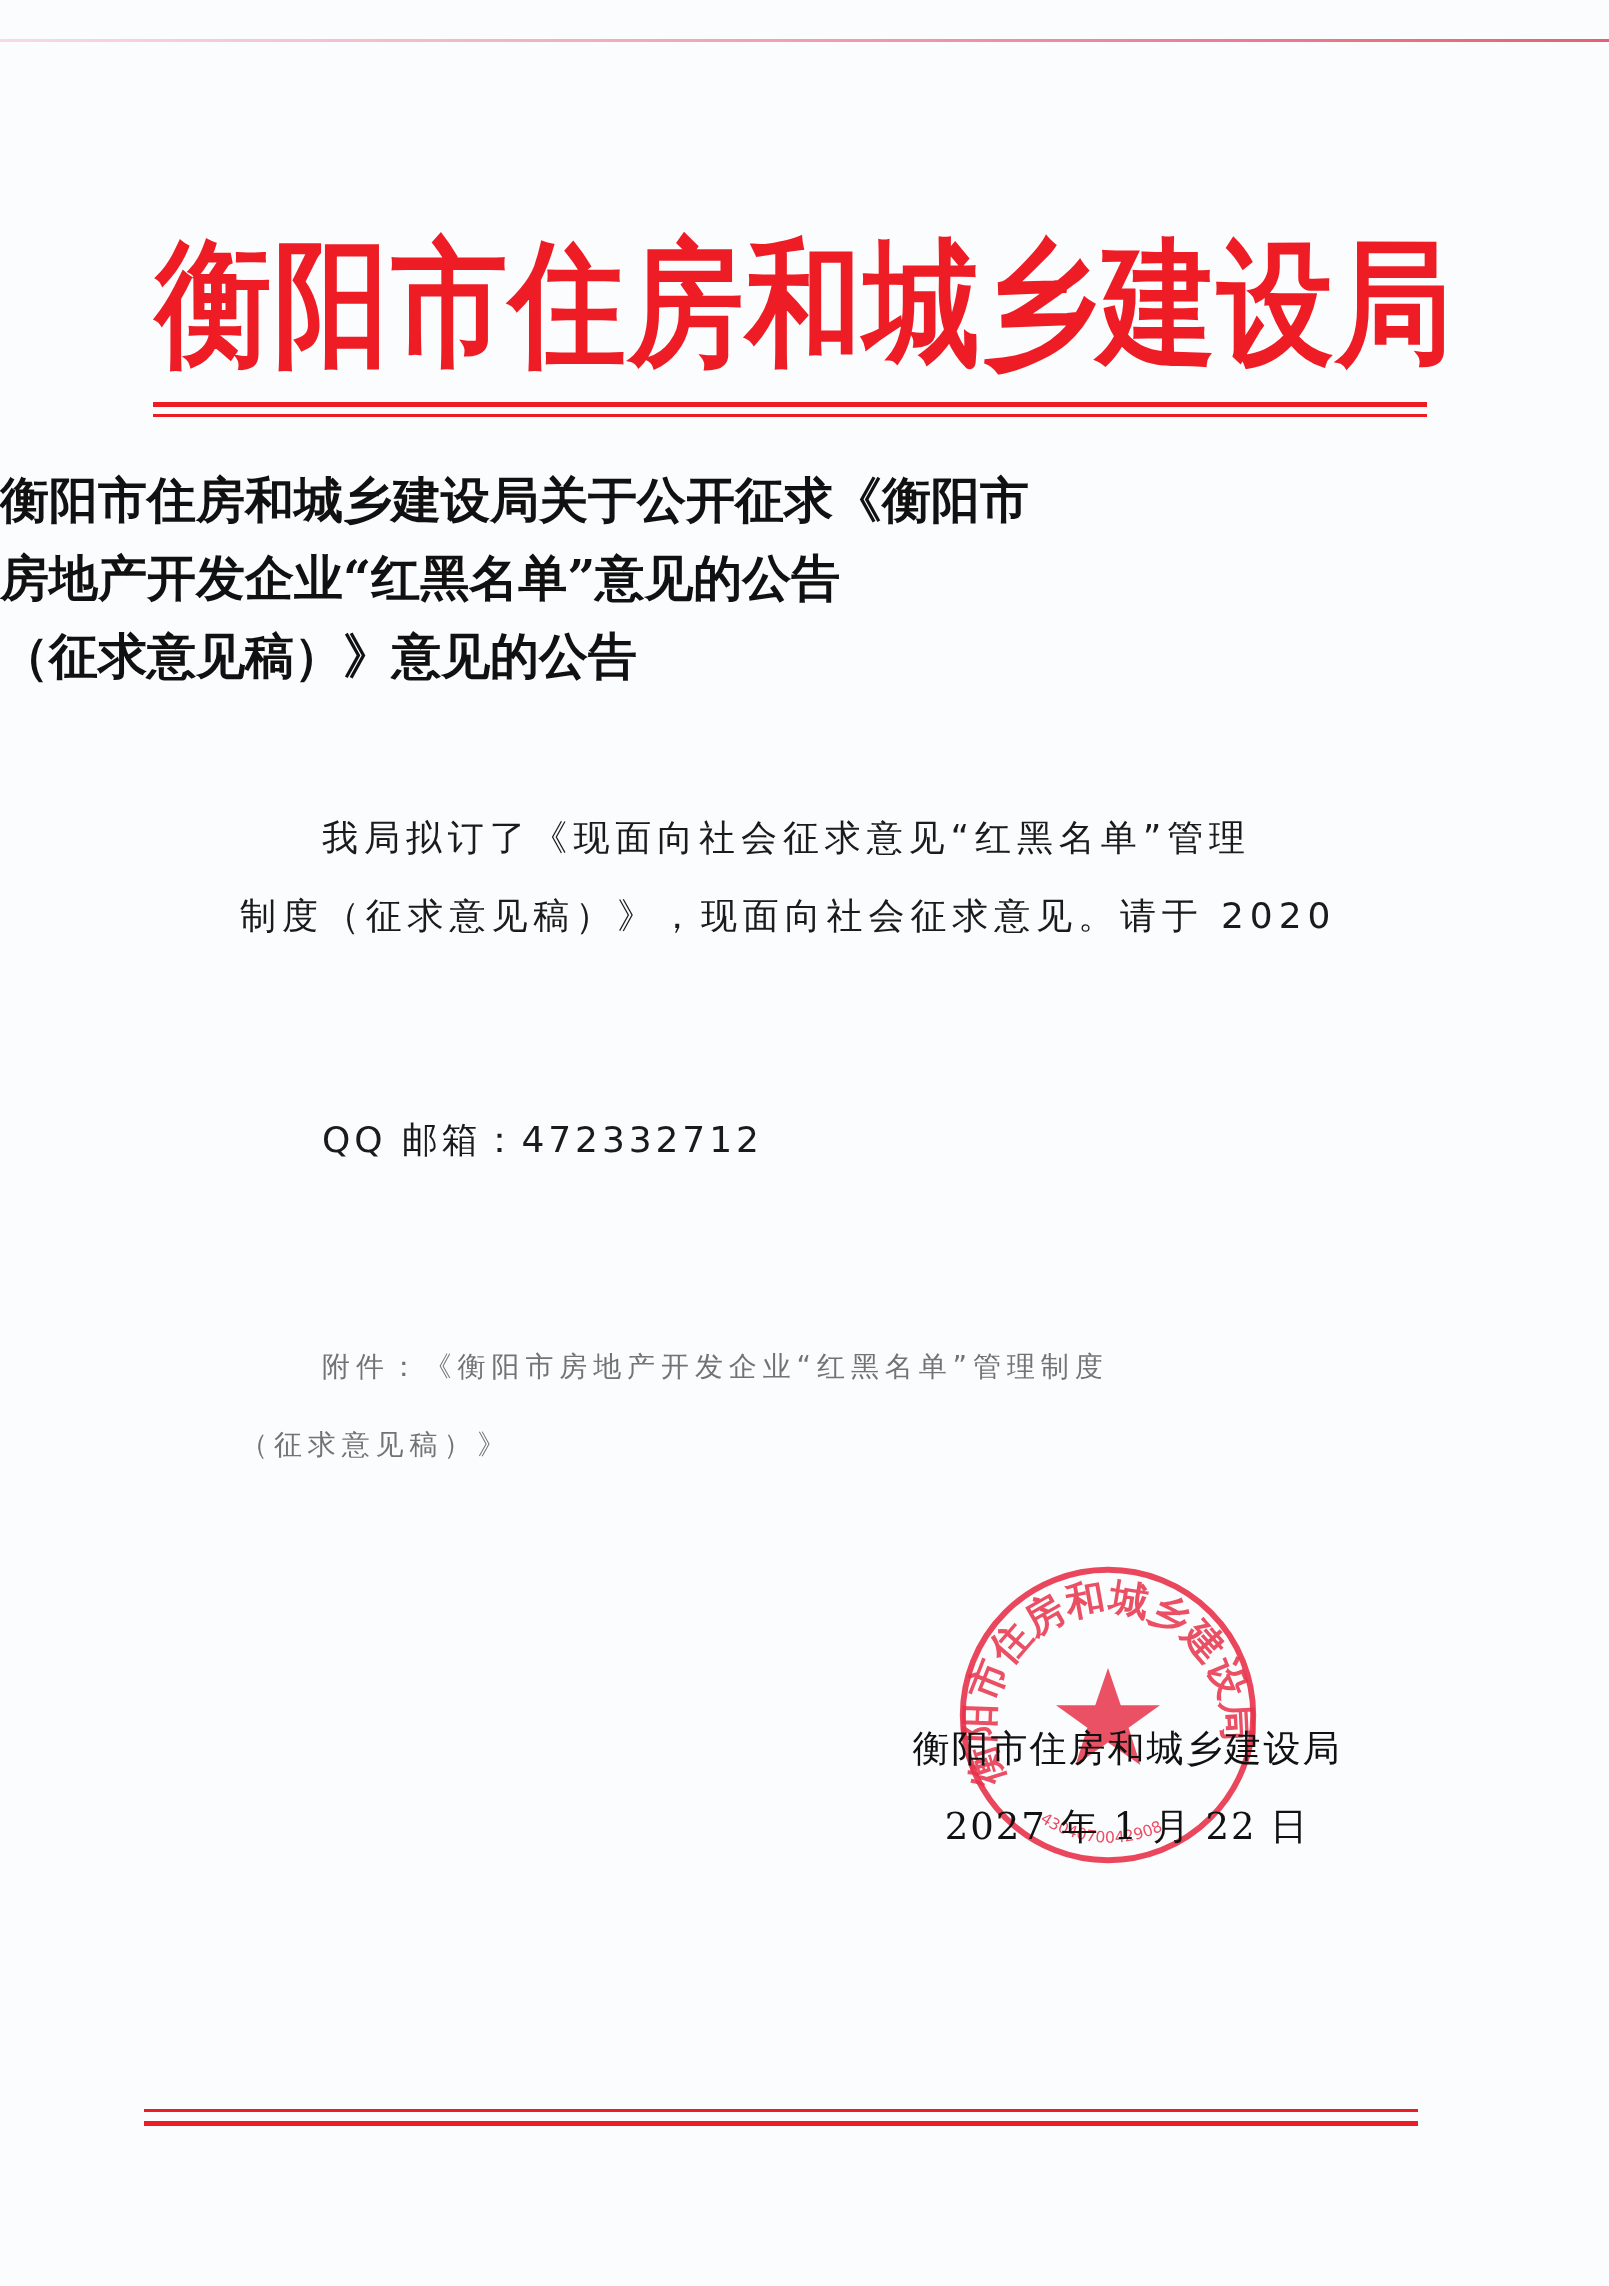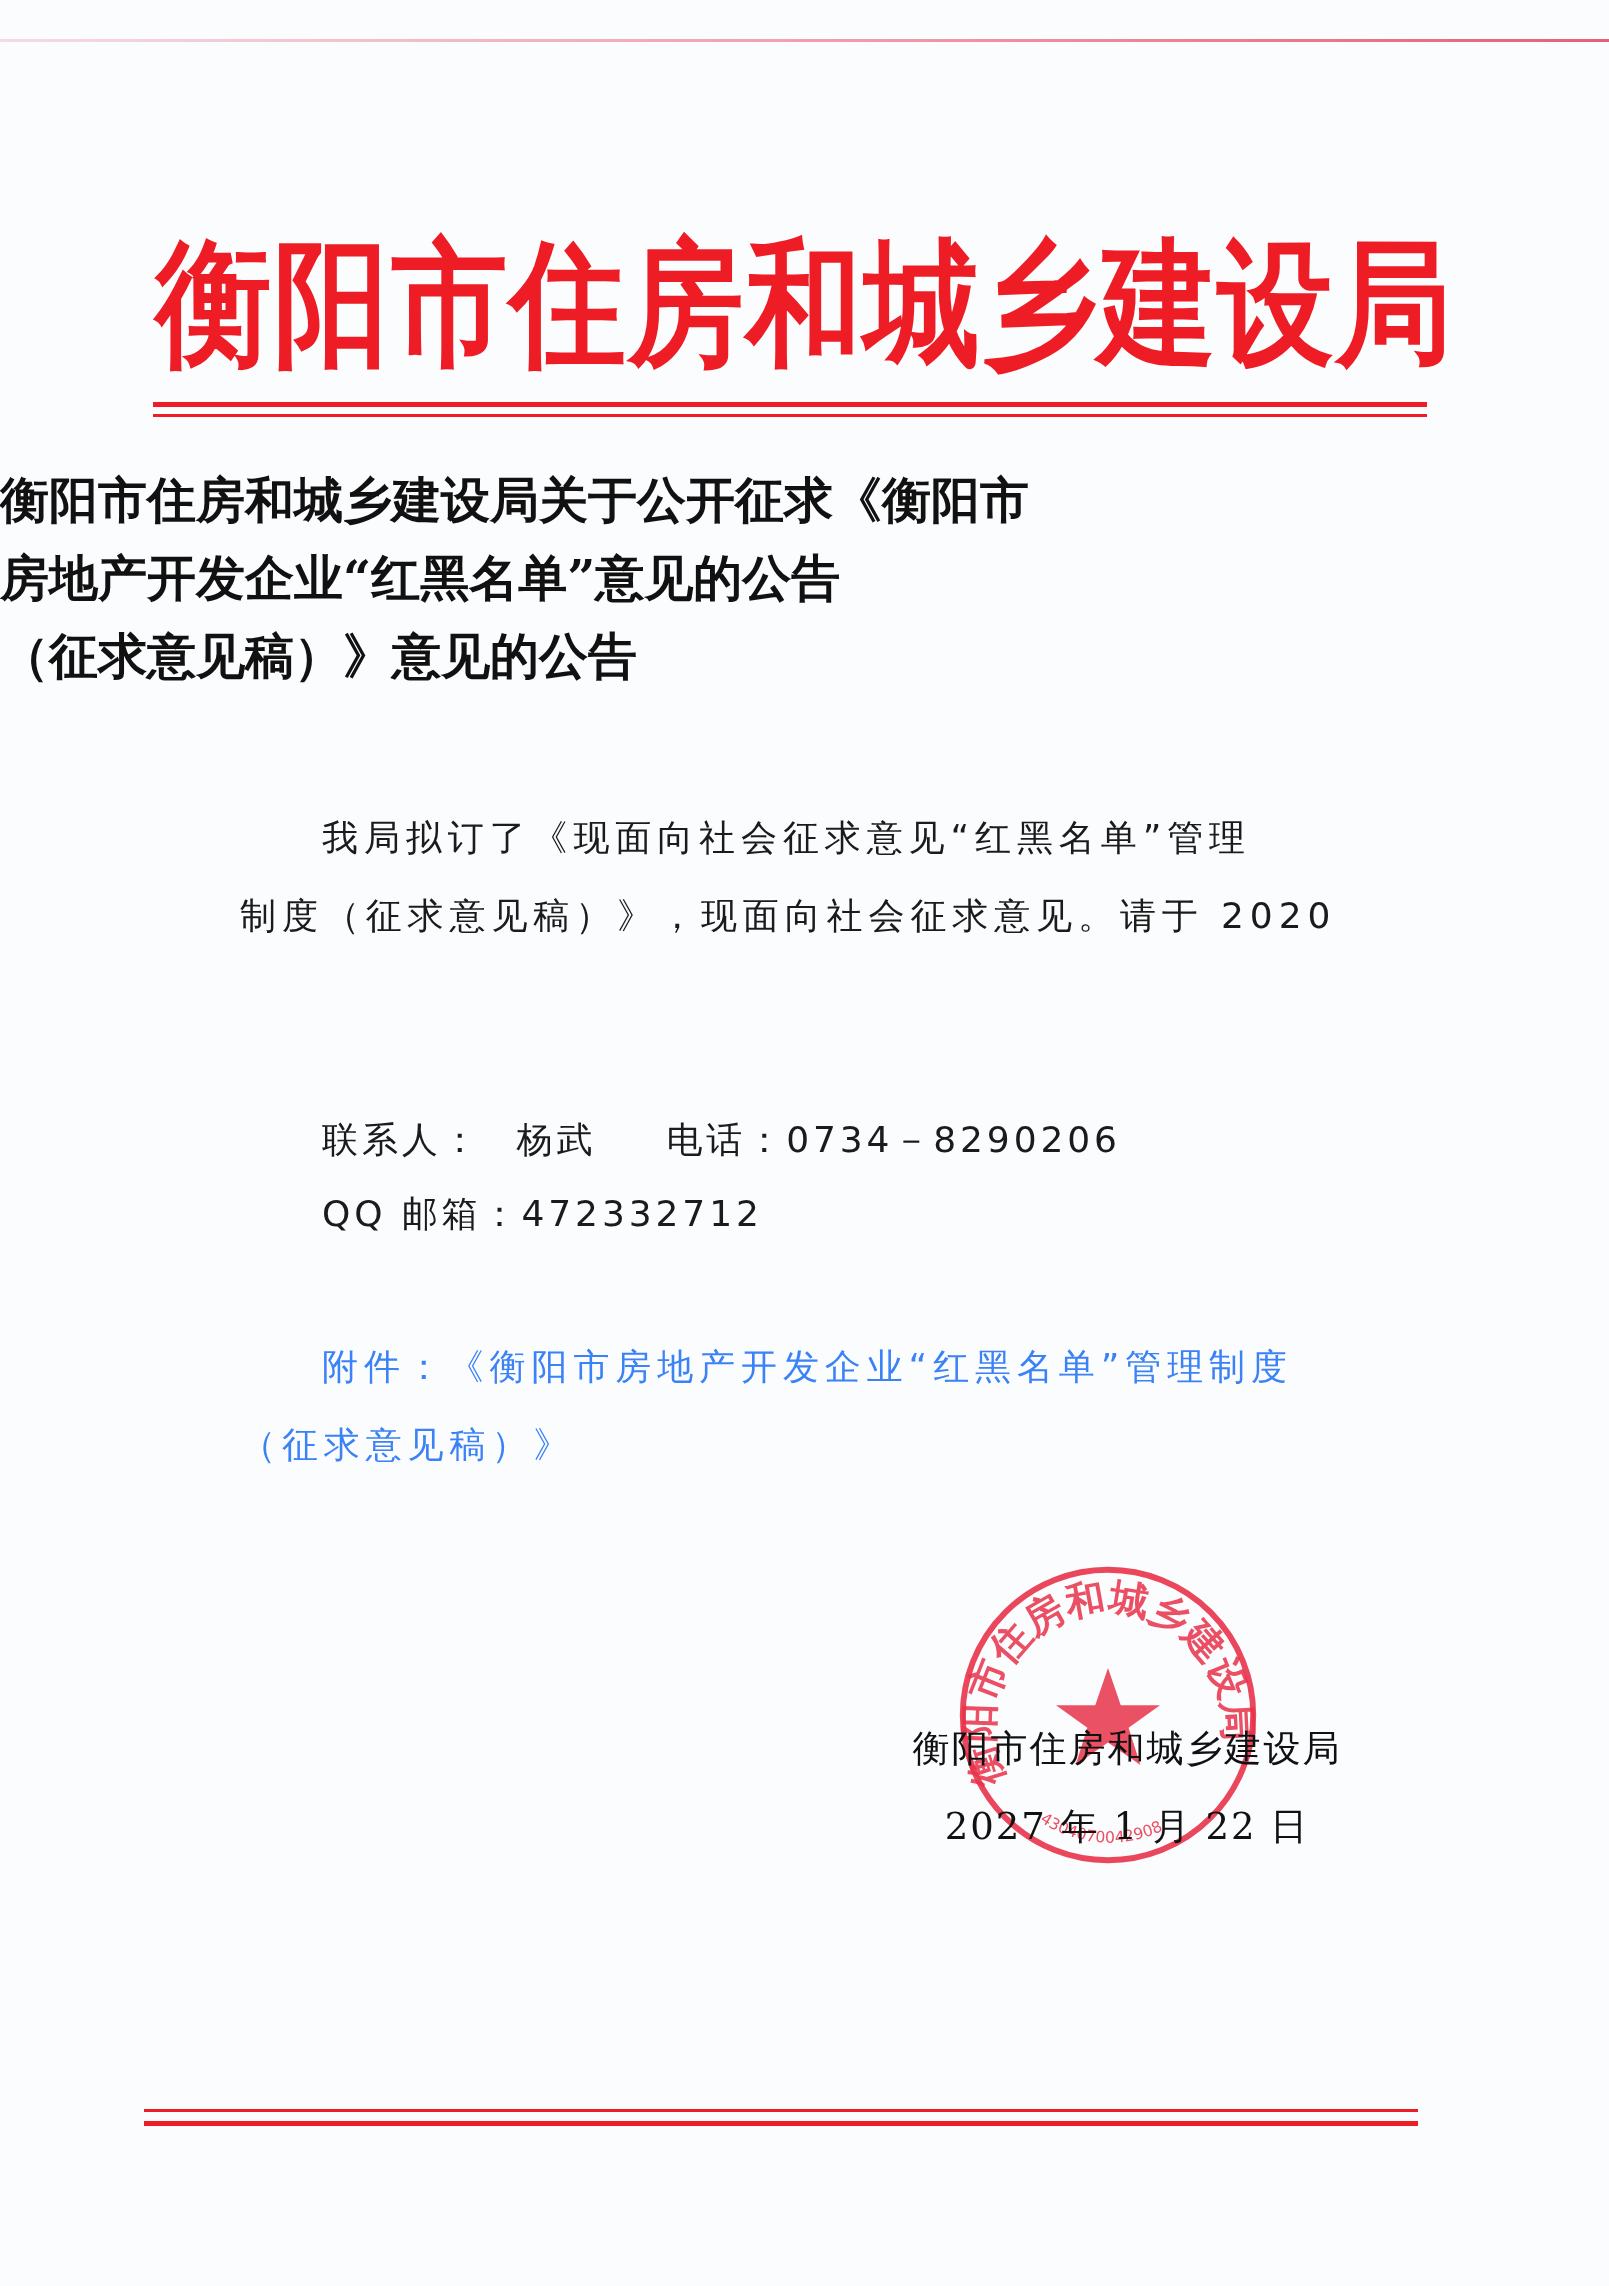--- a/index.html
+++ b/index.html
@@ -50,21 +50,21 @@
     .line { white-space: nowrap; }
     .indent { padding-left: 82px; }
 
     .contact { position: absolute; left: 322px; top: 1103px;
       font-family: "DejaVu Sans", "Liberation Sans", sans-serif;
       font-size: 36px; line-height: 74px; color: #1b1b1b; letter-spacing: 3.9px; }
     .contact .gap { display: inline-block; width: 35px; }
 
     .attachment { position: absolute; left: 240px; top: 1328px; width: 1127px;
       font-family: "DejaVu Sans", "Liberation Sans", sans-serif;
-      font-size: 36px; line-height: 78px; color: #3b82f6; letter-spacing: 5.9px; }
+      font-size: 28px; line-height: 78px; color: #737373; letter-spacing: 5.9px; }
 
     .stamp {
       position: absolute; left: 951px; top: 1558px; width: 314px; height: 314px;
     }
     .signature {
       position: absolute; left: 882px; top: 1710px; width: 490px;
       text-align: center;
       font-family: "DejaVu Serif", "Liberation Serif", serif;
       font-size: 37px; line-height: 78px; color: #111; letter-spacing: 2px;
     }
@@ -83,23 +83,20 @@
   <div>房地产开发企业“红黑名单”意见的公告</div>
   <div>（征求意见稿）》意见的公告</div>
 </div>
 
 <div class="body-text">
   <div class="line indent">我局拟订了《现面向社会征求意见“红黑名单”管理</div>
   <div class="line">制度（征求意见稿）》，现面向社会征求意见。请于 2020</div>
 </div>
 
 <div class="contact">
-  <div class="line">
-    <span>联系人：</span><span class="gap"></span><span>杨武</span><span class="gap"></span><span class="gap"></span><span>电话：</span><span>0734－8290206</span>
-  </div>
   <div class="line">
     <span>QQ 邮箱：</span><span>472332712</span>
   </div>
 </div>
 
 <div class="attachment">
   <div class="line indent">
     <span>附件：</span><span>《衡阳市房地产开发企业“红黑名单”管理制度</span>
   </div>
   <div class="line">（征求意见稿）》</div>

